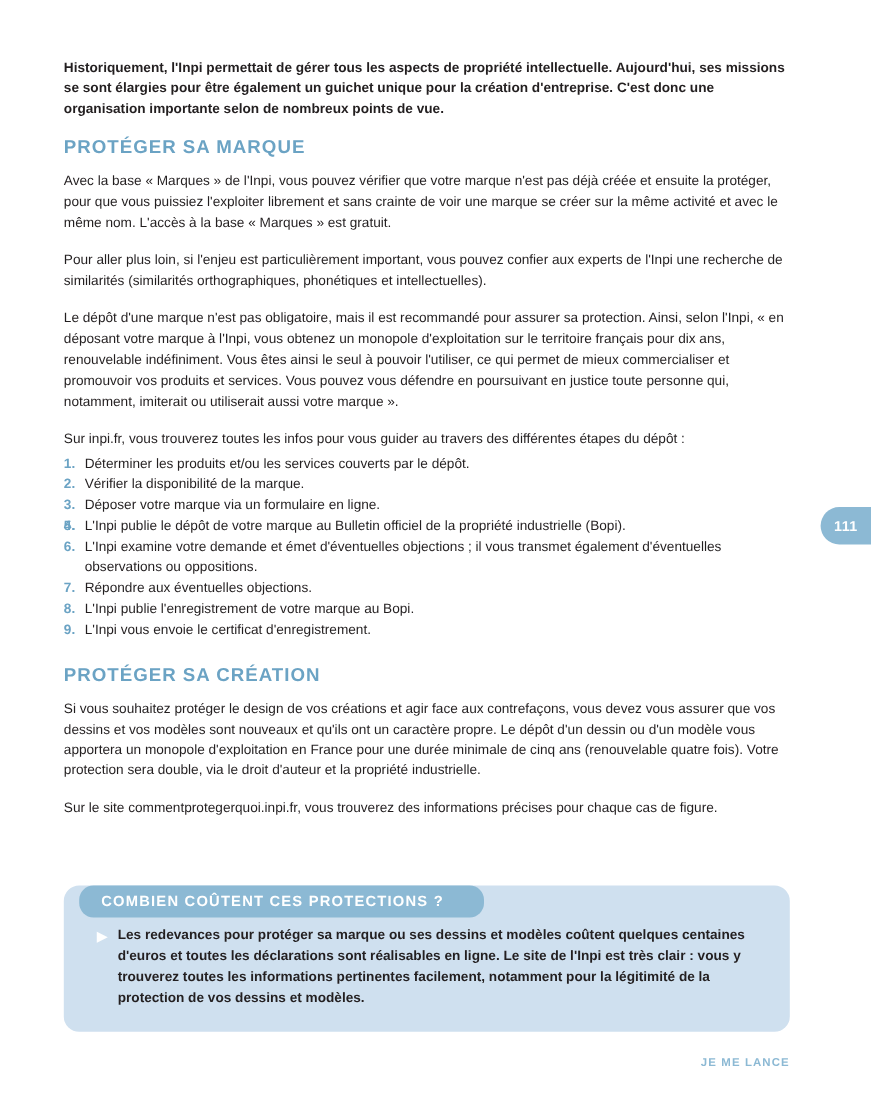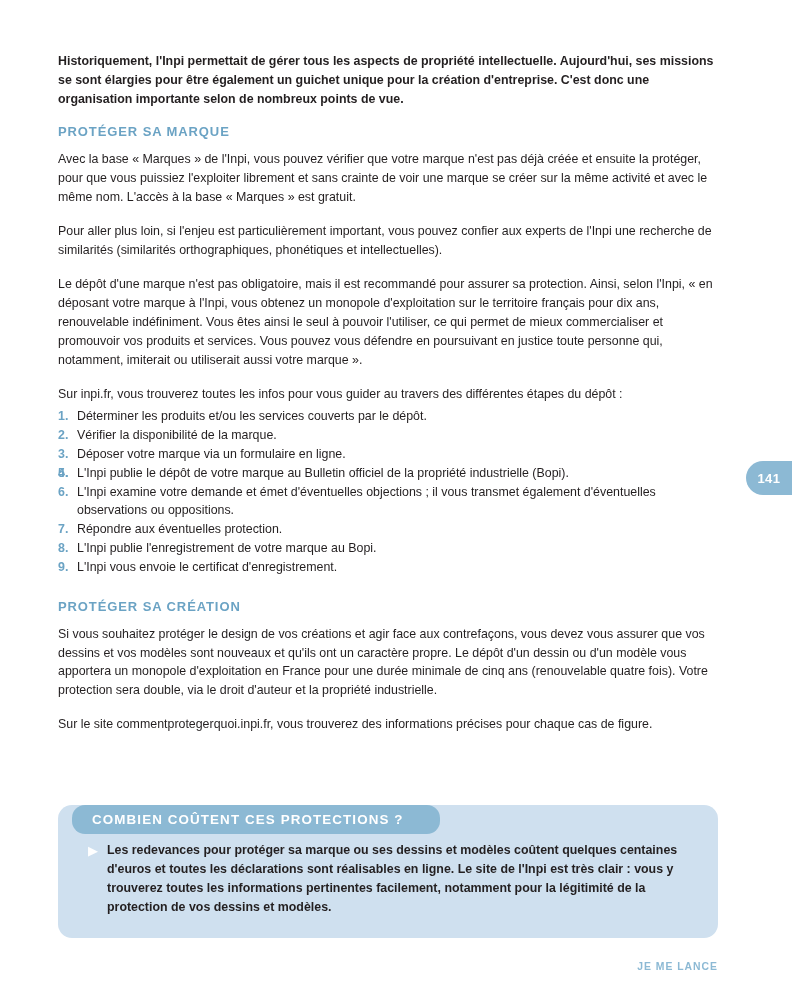--- a/index.html
+++ b/index.html
@@ -41,21 +41,21 @@
     margin: 0 0 15px 0;
     text-align: left;
   }
   .intro {
     margin-bottom: 20px;
     font-weight: bold;
   }
   
   h2.section {
     font-family: "Liberation Sans", sans-serif;
-    font-size: 13px;
+    font-size: 17px;
     font-weight: bold;
     letter-spacing: 0.9px;
     color: #6ba3c4;
     margin: 0 0 11px 0;
   }
   h2.section.second {
     margin-top: 22px;
   }
   
   ol.steps {
@@ -162,30 +162,30 @@
   <p class="body">Le dépôt d'une marque n'est pas obligatoire, mais il est recommandé pour assurer sa protection. Ainsi, selon l'Inpi, « en déposant votre marque à l'Inpi, vous obtenez un monopole d'exploitation sur le territoire français pour dix ans, renouvelable indéfiniment. Vous êtes ainsi le seul à pouvoir l'utiliser, ce qui permet de mieux commercialiser et promouvoir vos produits et services. Vous pouvez vous défendre en poursuivant en justice toute personne qui, notamment, imiterait ou utiliserait aussi votre marque ».</p>
   <p class="body" style="margin-bottom:3px;">Sur inpi.fr, vous trouverez toutes les infos pour vous guider au travers des différentes étapes du dépôt :</p>
 
   <ol class="steps">
     <li><span class="num">1.</span><span>Déterminer les produits et/ou les services couverts par le dépôt.</span></li>
     <li><span class="num">2.</span><span>Vérifier la disponibilité de la marque.</span></li>
     <li><span class="num">3.</span><span>Déposer votre marque via un formulaire en ligne.</span></li>
     <li><span class="num">4.</span></li>
     <li><span class="num">5.</span><span>L'Inpi publie le dépôt de votre marque au Bulletin officiel de la propriété industrielle (Bopi).</span></li>
     <li><span class="num">6.</span><span>L'Inpi examine votre demande et émet d'éventuelles objections ; il vous transmet également d'éventuelles observations ou oppositions.</span></li>
-    <li><span class="num">7.</span><span>Répondre aux éventuelles protection.</span></li>
+    <li><span class="num">7.</span><span>Répondre aux éventuelles objections.</span></li>
     <li><span class="num">8.</span><span>L'Inpi publie l'enregistrement de votre marque au Bopi.</span></li>
     <li><span class="num">9.</span><span>L'Inpi vous envoie le certificat d'enregistrement.</span></li>
   </ol>
 
   <h2 class="section second">PROTÉGER SA CRÉATION</h2>
   <p class="body">Si vous souhaitez protéger le design de vos créations et agir face aux contrefaçons, vous devez vous assurer que vos dessins et vos modèles sont nouveaux et qu'ils ont un caractère propre. Le dépôt d'un dessin ou d'un modèle vous apportera un monopole d'exploitation en France pour une durée minimale de cinq ans (renouvelable quatre fois). Votre protection sera double, via le droit d'auteur et la propriété industrielle.</p>
   <p class="body">Sur le site commentprotegerquoi.inpi.fr, vous trouverez des informations précises pour chaque cas de figure.</p>
 
-  <div class="page-tab">141</div>
+  <div class="page-tab">111</div>
 
   <div class="callout-wrap">
     <div class="callout-box">
       <div class="callout-body">
         <span class="callout-arrow">▶</span>
         <div class="callout-text">Les redevances pour protéger sa marque ou ses dessins et modèles coûtent quelques centaines d'euros et toutes les déclarations sont réalisables en ligne. Le site de l'Inpi est très clair : vous y trouverez toutes les informations pertinentes facilement, notamment pour la légitimité de la protection de vos dessins et modèles.</div>
       </div>
     </div>
     <div class="callout-title">COMBIEN COÛTENT CES PROTECTIONS ?</div>
   </div>

